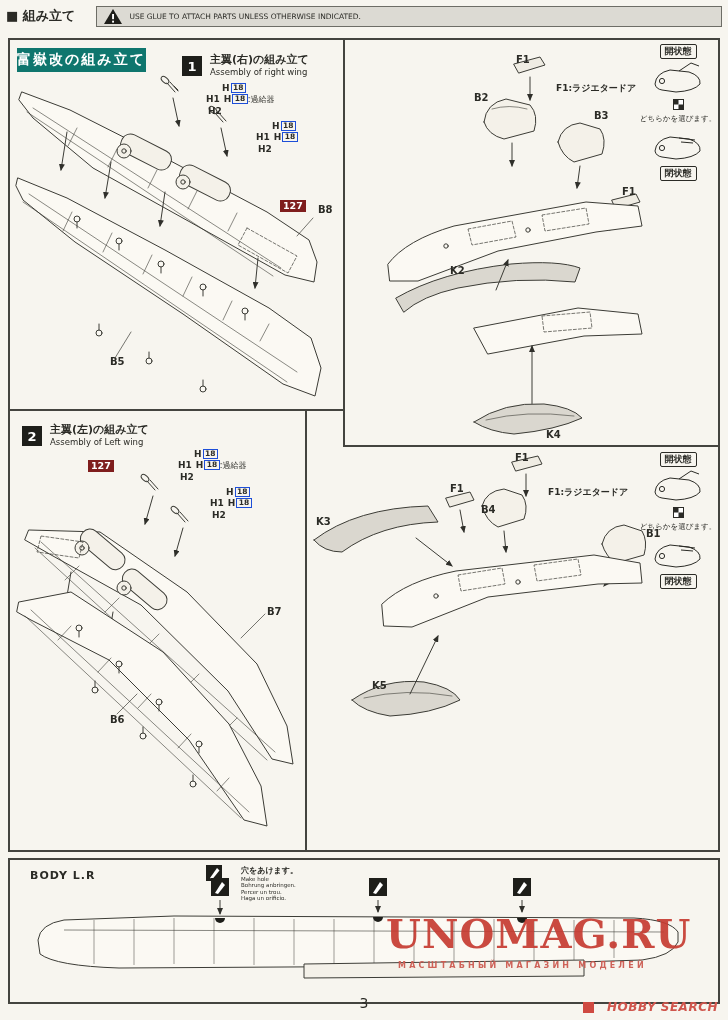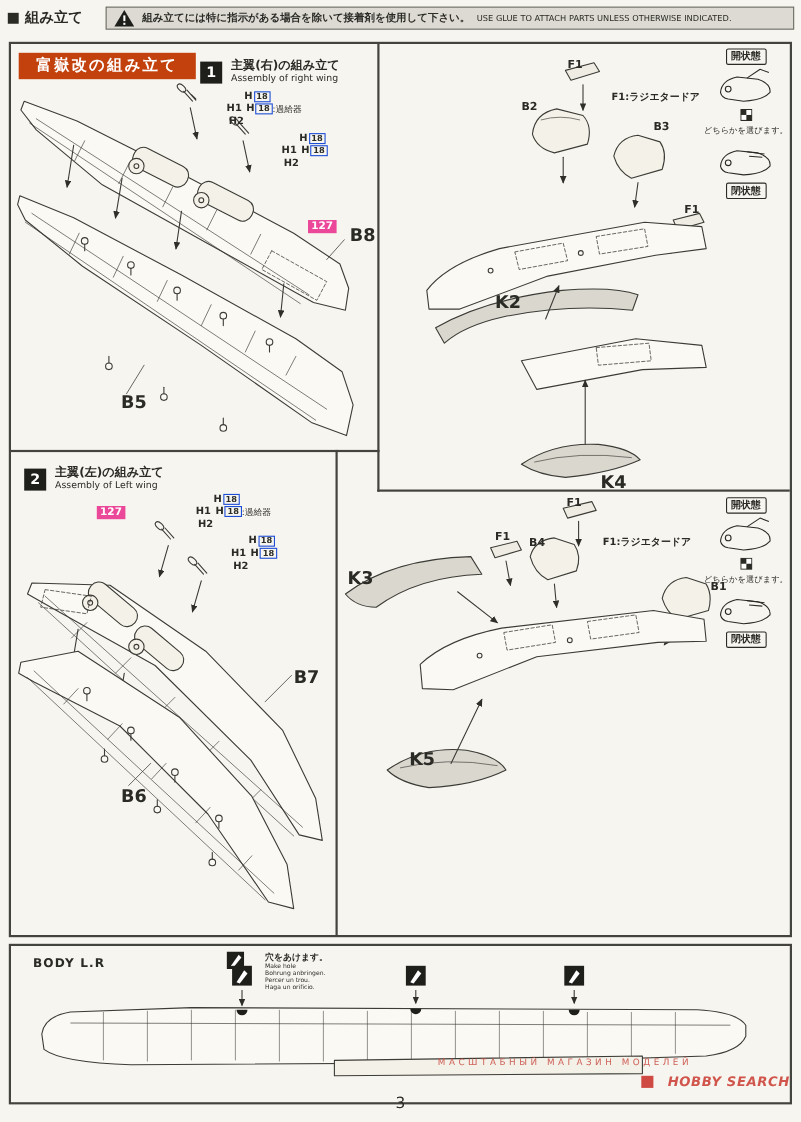--- a/index.html
+++ b/index.html
@@ -12,30 +12,30 @@
   .sec-label{font-size:13px;font-weight:bold;white-space:nowrap}
   .warnbar{flex:1;height:21px;background:#dcdad3;border:1px solid #6d6d66;display:flex;align-items:center;gap:6px;padding:0 6px;white-space:nowrap;overflow:hidden}
   .warn-jp{font-size:9.5px;font-weight:bold}
   .warn-en{font-size:7.5px}
 
   
   .mainbox{position:absolute;left:8px;top:38px;width:712px;height:814px;border:2px solid #44443f;overflow:hidden}
   .bottombox{position:absolute;left:8px;top:858px;width:712px;height:146px;border:2px solid #44443f;overflow:hidden}
   .divider{position:absolute;background:#44443f}
 
-  .kit-title{position:absolute;left:7px;top:8px;background:#c2410c;color:#fff;font-size:14px;font-weight:bold;padding:3px 16px;letter-spacing:2px;white-space:nowrap}
+  .kit-title{position:absolute;left:7px;top:8px;background:#0f766e;color:#fff;font-size:14px;font-weight:bold;padding:3px 0;letter-spacing:2px;white-space:nowrap}
   .badge{position:absolute;width:20px;height:20px;background:#1e1e1a;color:#fff;font-weight:bold;font-size:13px;display:flex;align-items:center;justify-content:center}
   .stitle{position:absolute;line-height:1.25;white-space:nowrap}
   .stitle .jp{font-size:11px;font-weight:bold}
   .stitle .en{font-size:8.5px}
 
-  .plabel{position:absolute;font-weight:bold;font-size:16px;white-space:nowrap}
+  .plabel{position:absolute;font-weight:bold;font-size:10px;white-space:nowrap}
   .plabel.sm{font-size:10px}
   .note-label{position:absolute;font-weight:bold;font-size:9px;white-space:nowrap}
-  .c127{position:absolute;background:#ec4899;color:#fff;font-size:9.5px;font-weight:bold;padding:1px 3px;line-height:1}
+  .c127{position:absolute;background:#7f1d1d;color:#fff;font-size:9.5px;font-weight:bold;padding:1px 3px;line-height:1}
 
   .fcluster{position:absolute}
   .frow{display:flex;align-items:center;height:11.5px;white-space:nowrap}
   .frow.ind{margin-left:16px}
   .frow.ind2{margin-left:2px}
   .hp{font-weight:bold;font-size:9px}
   .fbox{border:1px solid #1d4ed8;font-size:7.5px;line-height:8px;padding:0 1.5px;margin-left:1px;font-weight:bold}
   .fl{font-weight:bold;font-size:9px;margin-right:4px}
   .fsuf{font-size:8px;font-weight:normal}
 
@@ -47,41 +47,40 @@
 
   .art{position:absolute}
 
   
   .body-label{position:absolute;left:20px;top:9px;font-size:11px;font-weight:bold;letter-spacing:1px}
   .hole-note{position:absolute;left:196px;top:5px;display:flex;gap:19px;align-items:flex-start}
   .hjp{font-size:8px;font-weight:bold}
   .htiny{font-size:5.5px;line-height:1.15}
   .gun-note{position:absolute;left:284px;top:10px;font-size:9.5px;font-weight:bold;white-space:nowrap}
   .wm-title{position:absolute;left:376px;top:50px;font-family:"DejaVu Serif","Liberation Serif",serif;font-weight:bold;font-size:40px;color:rgba(198,59,49,.92);letter-spacing:1px;z-index:5;white-space:nowrap}
-  .wm-sub{position:absolute;left:388px;top:101px;font-size:8px;font-weight:normal;letter-spacing:3.2px;color:rgba(203,90,80,.95);z-index:5;white-space:nowrap}
+  .wm-sub{position:absolute;left:388px;top:101px;font-size:8px;font-weight:bold;letter-spacing:3.2px;color:rgba(203,90,80,.95);z-index:5;white-space:nowrap}
 
   .page-num{position:absolute;left:0;right:0;top:995px;text-align:center;font-size:14px}
-  .brandlogo{position:absolute;right:10px;top:976px;display:flex;align-items:center;gap:13px}
+  .brandlogo{position:absolute;right:10px;top:1000px;display:flex;align-items:center;gap:13px}
   .brand-sq{width:11px;height:11px;background:#cf4a42;display:inline-block}
   .brand-text{font-weight:bold;font-style:italic;font-size:12px;color:#d0564d;letter-spacing:.5px;white-space:nowrap}
 </style>
 </head>
 <body>
 
 <div id="page">
 
   <header class="topbar">
     <span class="sec-label">■ 組み立て</span>
     <div class="warnbar">
       <svg width="20" height="17" viewBox="0 0 20 17">
           <path d="M10,1L19,16L1,16Z" fill="#1e1e1a"></path>
           <rect x="9.1" y="6" width="1.9" height="5.2" fill="#fff"></rect>
           <rect x="9.1" y="12.7" width="1.9" height="1.9" fill="#fff"></rect>
         </svg>
-      <span class="warn-jp">組み立てには特に指示がある場合を除いて接着剤を使用して下さい。</span>
       <span class="warn-en">USE GLUE TO ATTACH PARTS UNLESS OTHERWISE INDICATED.</span>
     </div>
   </header>
 
   <div class="mainbox">
 
     <div class="kit-title">富嶽改の組み立て</div>
 
     <div class="divider" style="left:333px;top:0;width:2px;height:407px"></div>
     <div class="divider" style="left:0;top:369px;width:335px;height:2px"></div>
@@ -413,21 +412,21 @@
         <g>
             <path fill="#dad7cf" d="M46,266Q78,244 118,248Q146,253 154,266Q126,280 84,282Q58,278 46,266Z"></path>
             <path stroke-width="0.6" d="M58,264Q100,254 146,262"></path>
           </g>
         <line x1="104" y1="260" x2="132" y2="202" marker-end="url(#ahD)"></line>
       </g>
     </svg>
 
     <span class="plabel sm" style="left:505px;top:412px">F1</span>
     <span class="plabel sm" style="left:440px;top:443px">F1</span>
-    <span class="plabel sm" style="left:471px;top:448px">B4</span>
+    <span class="plabel sm" style="left:471px;top:464px">B4</span>
     <span class="note-label" style="left:538px;top:446px">F1:ラジエタードア</span>
     <span class="plabel sm" style="left:636px;top:488px">B1</span>
     <span class="plabel" style="left:306px;top:476px">K3</span>
     <span class="plabel" style="left:362px;top:640px">K5</span>
 
     <div class="state-col" style="left:628px;top:412px">
       <span class="state-label">開状態</span>
       <svg width="54" height="34" viewBox="0 0 54 34">
           <g stroke="#2b2b26" fill="#f7f5ef" stroke-width="1" stroke-linejoin="round">
             <path d="M4,22Q5,11 19,8L38,10Q50,14 49,22Q43,29 25,30L11,28Q5,27 4,22Z"></path>
@@ -498,20 +497,21 @@
           <path stroke-width="0.6" d="M40,54L640,56"></path>
           <path stroke-width="0.5" d="M70,44v44M110,43v46M150,42v46M190,42v46M230,42v47M270,43v46M310,43v46M350,42v46M390,43v46M430,43v46M470,43v44M510,44v42M550,44v40M590,44v38"></path>
           <path d="M280,88L560,84L560,100L280,102Z" fill="#f4f1e9"></path>
           <path d="M191,42a5,5 0 0 0 10,0Z" fill="#1e1e1a" stroke="none"></path>
           <path d="M349,41a5,5 0 0 0 10,0Z" fill="#1e1e1a" stroke="none"></path>
           <path d="M493,42a5,5 0 0 0 10,0Z" fill="#1e1e1a" stroke="none"></path>
         </g>
       </g>
     </svg>
 
+    <div class="wm-title">UNOMAG.RU</div>
     <div class="wm-sub">МАСШТАБНЫЙ МАГАЗИН МОДЕЛЕЙ</div>
   </div>
 
   <div class="page-num">3</div>
   <div class="brandlogo">
     <span class="brand-sq"></span>
     <span class="brand-text">HOBBY SEARCH</span>
   </div>
 
 </div>

